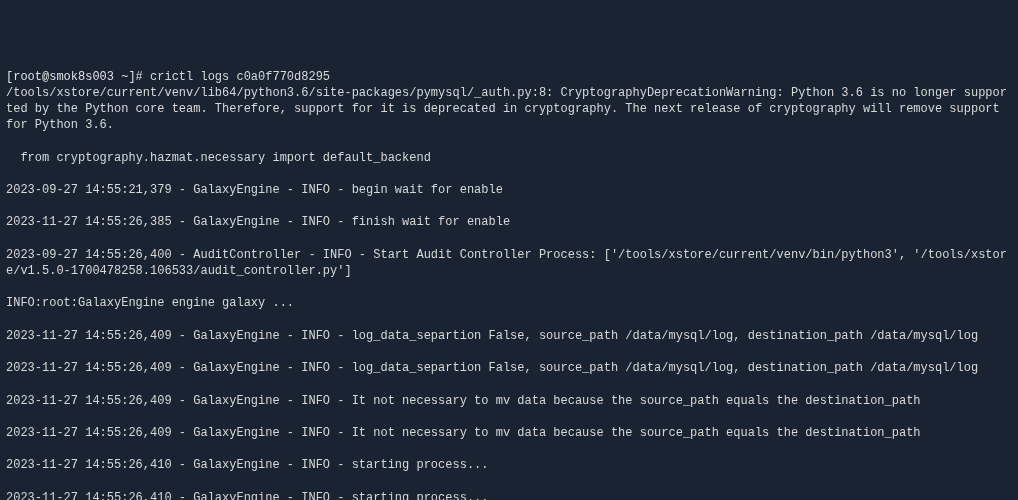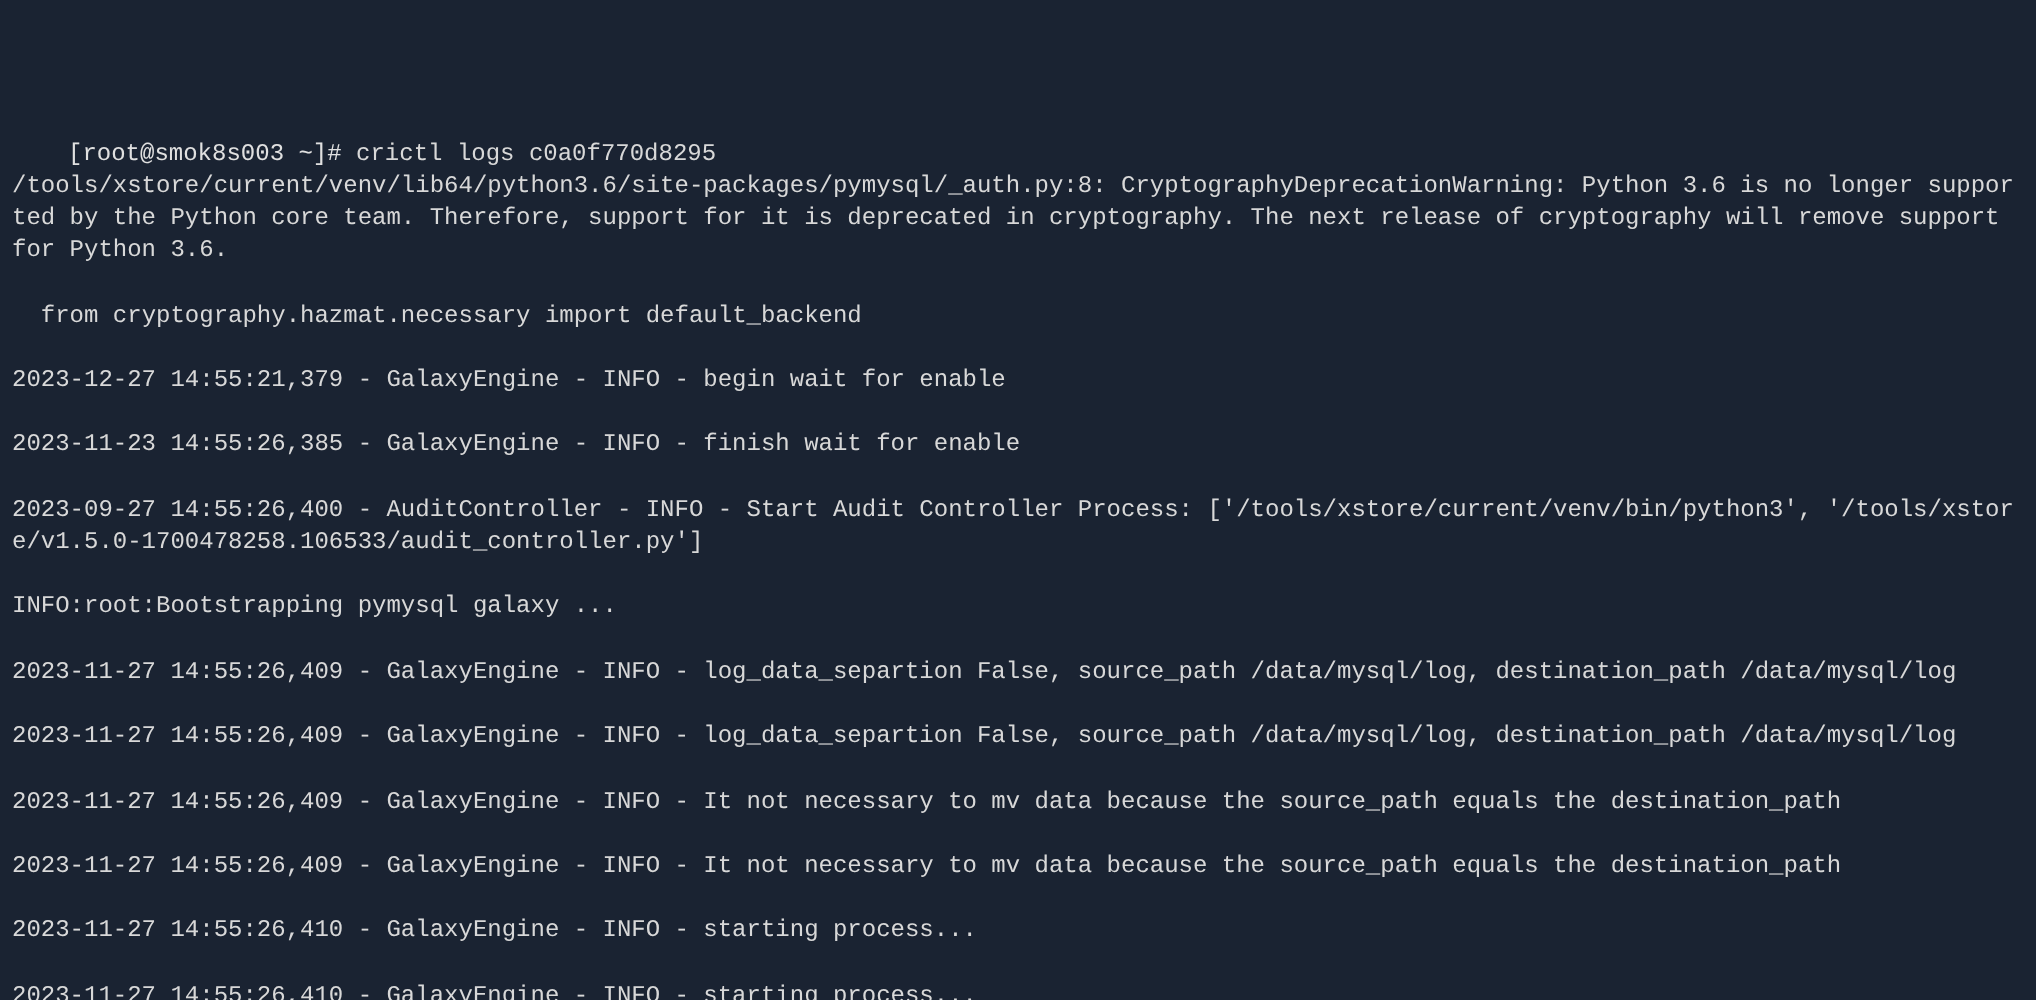--- a/index.html
+++ b/index.html
@@ -9,36 +9,36 @@
       font-family: 'Consolas', 'Monaco', 'Courier New', monospace;
       font-size: 12px;
       line-height: 1.35;
       padding: 4px 6px;
       width: 1018px;
       height: 500px;
       overflow: hidden;
       white-space: pre-wrap;
       word-break: break-all;
     }
-    .prompt-line { color: #d8d8d8; margin-left: 28px; }
+    .prompt-line { color: #d8d8d8; }
     .root-prompt { color: #e0e0e0; }
     .log-line { display: block; }
   </style>
 </head>
 <body>
 
 
 
 <span class="prompt-line"><span class="root-prompt">[root@smok8s003 ~]#</span> <span>crictl logs c0a0f770d8295</span></span>
 <span class="log-line">/tools/xstore/current/venv/lib64/python3.6/site-packages/pymysql/_auth.py:8: CryptographyDeprecationWarning: Python 3.6 is no longer supported by the Python core team. Therefore, support for it is deprecated in cryptography. The next release of cryptography will remove support for Python 3.6.</span>
 <span class="log-line">  from cryptography.hazmat.necessary import default_backend</span>
-<span class="log-line">2023-12-27 14:55:21,379 - GalaxyEngine - INFO - begin wait for enable</span>
-<span class="log-line">2023-11-23 14:55:26,385 - GalaxyEngine - INFO - finish wait for enable</span>
+<span class="log-line">2023-09-27 14:55:21,379 - GalaxyEngine - INFO - begin wait for enable</span>
+<span class="log-line">2023-11-27 14:55:26,385 - GalaxyEngine - INFO - finish wait for enable</span>
 <span class="log-line">2023-09-27 14:55:26,400 - AuditController - INFO - Start Audit Controller Process: ['/tools/xstore/current/venv/bin/python3', '/tools/xstore/v1.5.0-1700478258.106533/audit_controller.py']</span>
-<span class="log-line">INFO:root:Bootstrapping pymysql galaxy ...</span>
+<span class="log-line">INFO:root:GalaxyEngine engine galaxy ...</span>
 <span class="log-line">2023-11-27 14:55:26,409 - GalaxyEngine - INFO - log_data_separtion False, source_path /data/mysql/log, destination_path /data/mysql/log</span>
 <span class="log-line">2023-11-27 14:55:26,409 - GalaxyEngine - INFO - log_data_separtion False, source_path /data/mysql/log, destination_path /data/mysql/log</span>
 <span class="log-line">2023-11-27 14:55:26,409 - GalaxyEngine - INFO - It not necessary to mv data because the source_path equals the destination_path</span>
 <span class="log-line">2023-11-27 14:55:26,409 - GalaxyEngine - INFO - It not necessary to mv data because the source_path equals the destination_path</span>
 <span class="log-line">2023-11-27 14:55:26,410 - GalaxyEngine - INFO - starting process...</span>
 <span class="log-line">2023-11-27 14:55:26,410 - GalaxyEngine - INFO - starting process...</span>
 
 
 
 

